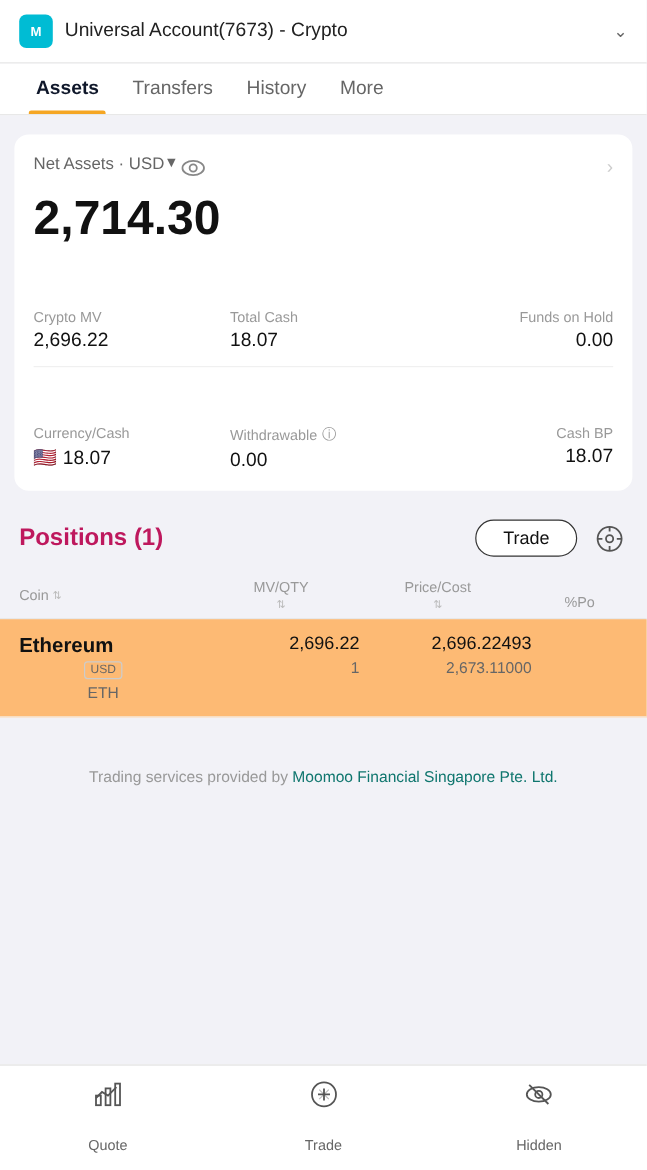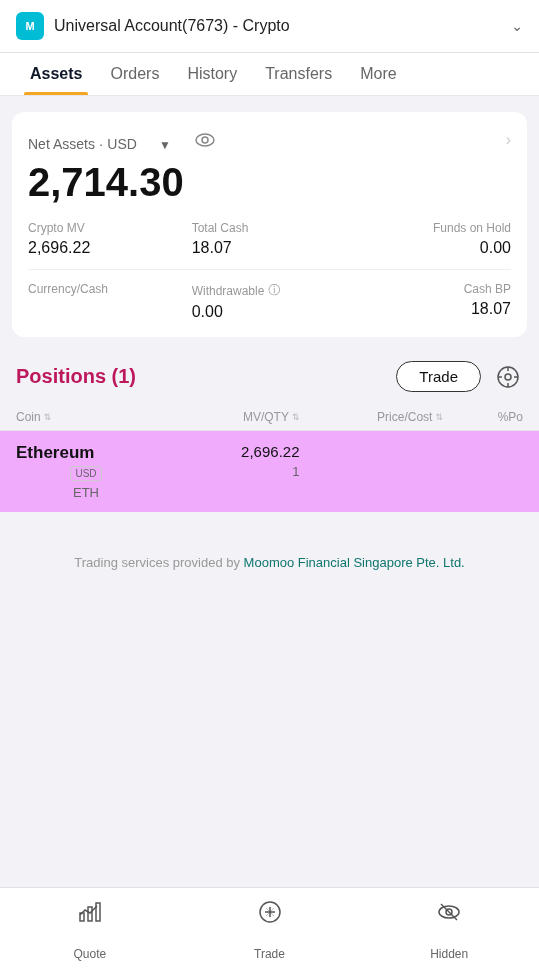--- a/index.html
+++ b/index.html
@@ -87,22 +87,22 @@
     }
 
     .net-assets-header {
       display: flex;
       align-items: center;
       justify-content: space-between;
       margin-bottom: 8px;
     }
     .net-assets-label {
       display: flex;
-      align-items: flex-end;
-      gap: 22px;
+      align-items: flex-start;
+      gap: 0;
       font-size: 14px;
       color: #666;
     }
     .net-assets-label .dropdown-icon {
       font-size: 12px;
       color: #666;
     }
     .eye-icon-btn {
       width: 24px;
       height: 24px;
@@ -135,20 +135,21 @@
       gap: 8px;
     }
     .stat-item {}
     .stat-label {
       font-size: 12px;
       color: #999;
       margin-bottom: 4px;
       display: flex;
       align-items: center;
       gap: 4px;
+      margin-top: 36px;
     }
     .stat-value {
       font-size: 16px;
       color: #111;
       font-weight: 500;
     }
     .stat-value.right {
       text-align: right;
     }
     .stat-label.right {
@@ -189,41 +190,43 @@
       justify-content: center;
       cursor: pointer;
     }
 
     
     .table-header {
       display: grid;
       grid-template-columns: 140px 1fr 1fr 80px;
       padding: 6px 16px;
       border-bottom: 1px solid #e8e8e8;
+      gap: 26px;
     }
     .table-header-cell {
       font-size: 12px;
       color: #999;
       display: flex;
       align-items: center;
       gap: 3px;
     }
     .table-header-cell.right {
       justify-content: flex-end;
+      flex-direction: column;
     }
     .sort-icon {
       font-size: 9px;
       color: #bbb;
     }
 
     .table-row-content {
       display: grid;
       grid-template-columns: 140px 1fr 1fr 80px;
       padding: 12px 16px;
-      background: #f0abfc;
+      background: #fdba74;
       border-bottom: 1px solid #f5f5f5;
     }
 
     .coin-info {}
     .coin-name {
       font-size: 17px;
       font-weight: 600;
       color: #111;
     }
     .coin-tags {
@@ -336,23 +339,22 @@
         <text x="9" y="13" text-anchor="middle" font-size="11" fill="white" font-weight="bold">M</text>
       </svg>
     </div>
     <span class="header-title">Universal Account(7673) - Crypto</span>
   </div>
   <span class="chevron-down">⌄</span>
 </div>
 
 <div class="tabs">
   <div class="tab active">Assets</div>
-  <div class="tab">Orders</div>
+  <div class="tab">Transfers</div>
   <div class="tab">History</div>
-  <div class="tab">Transfers</div>
   <div class="tab">More</div>
 </div>
 
 <div class="card">
   <div class="net-assets-header">
     <div class="net-assets-label">
       <span>Net Assets · USD</span>
       <span class="dropdown-icon">▼</span>
       <span class="eye-icon-btn">
         <svg width="20" height="14" viewBox="0 0 20 14" fill="none">
@@ -379,20 +381,23 @@
       <div class="stat-label right">Funds on Hold</div>
       <div class="stat-value right">0.00</div>
     </div>
   </div>
 
   <div class="divider"></div>
 
   <div class="stats-row">
     <div class="stat-item">
       <div class="stat-label">Currency/Cash</div>
+      <div class="stat-value">
+        <span>🇺🇸</span> 18.07
+      </div>
     </div>
     <div class="stat-item">
       <div class="stat-label">
         Withdrawable <span class="info-icon">ⓘ</span>
       </div>
       <div class="stat-value">0.00</div>
     </div>
     <div class="stat-item">
       <div class="stat-label right">Cash BP</div>
       <div class="stat-value right">18.07</div>
@@ -441,20 +446,24 @@
       <div class="coin-name">Ethereum</div>
       <div class="coin-tags">
         <span class="usd-tag">USD</span>
         <span class="coin-symbol">ETH</span>
       </div>
     </div>
     <div class="mv-col">
       <div class="mv-value">2,696.22</div>
       <div class="mv-qty">1</div>
     </div>
+    <div class="price-col">
+      <div class="price-value">2,696.22493</div>
+      <div class="cost-value">2,673.11000</div>
+    </div>
     <div class="pct-col">
     </div>
   </div>
 </div>
 
 <div class="footer">
   <span>Trading services provided by </span>
   <span class="footer-link">Moomoo Financial Singapore Pte. Ltd.</span>
 </div>
 

